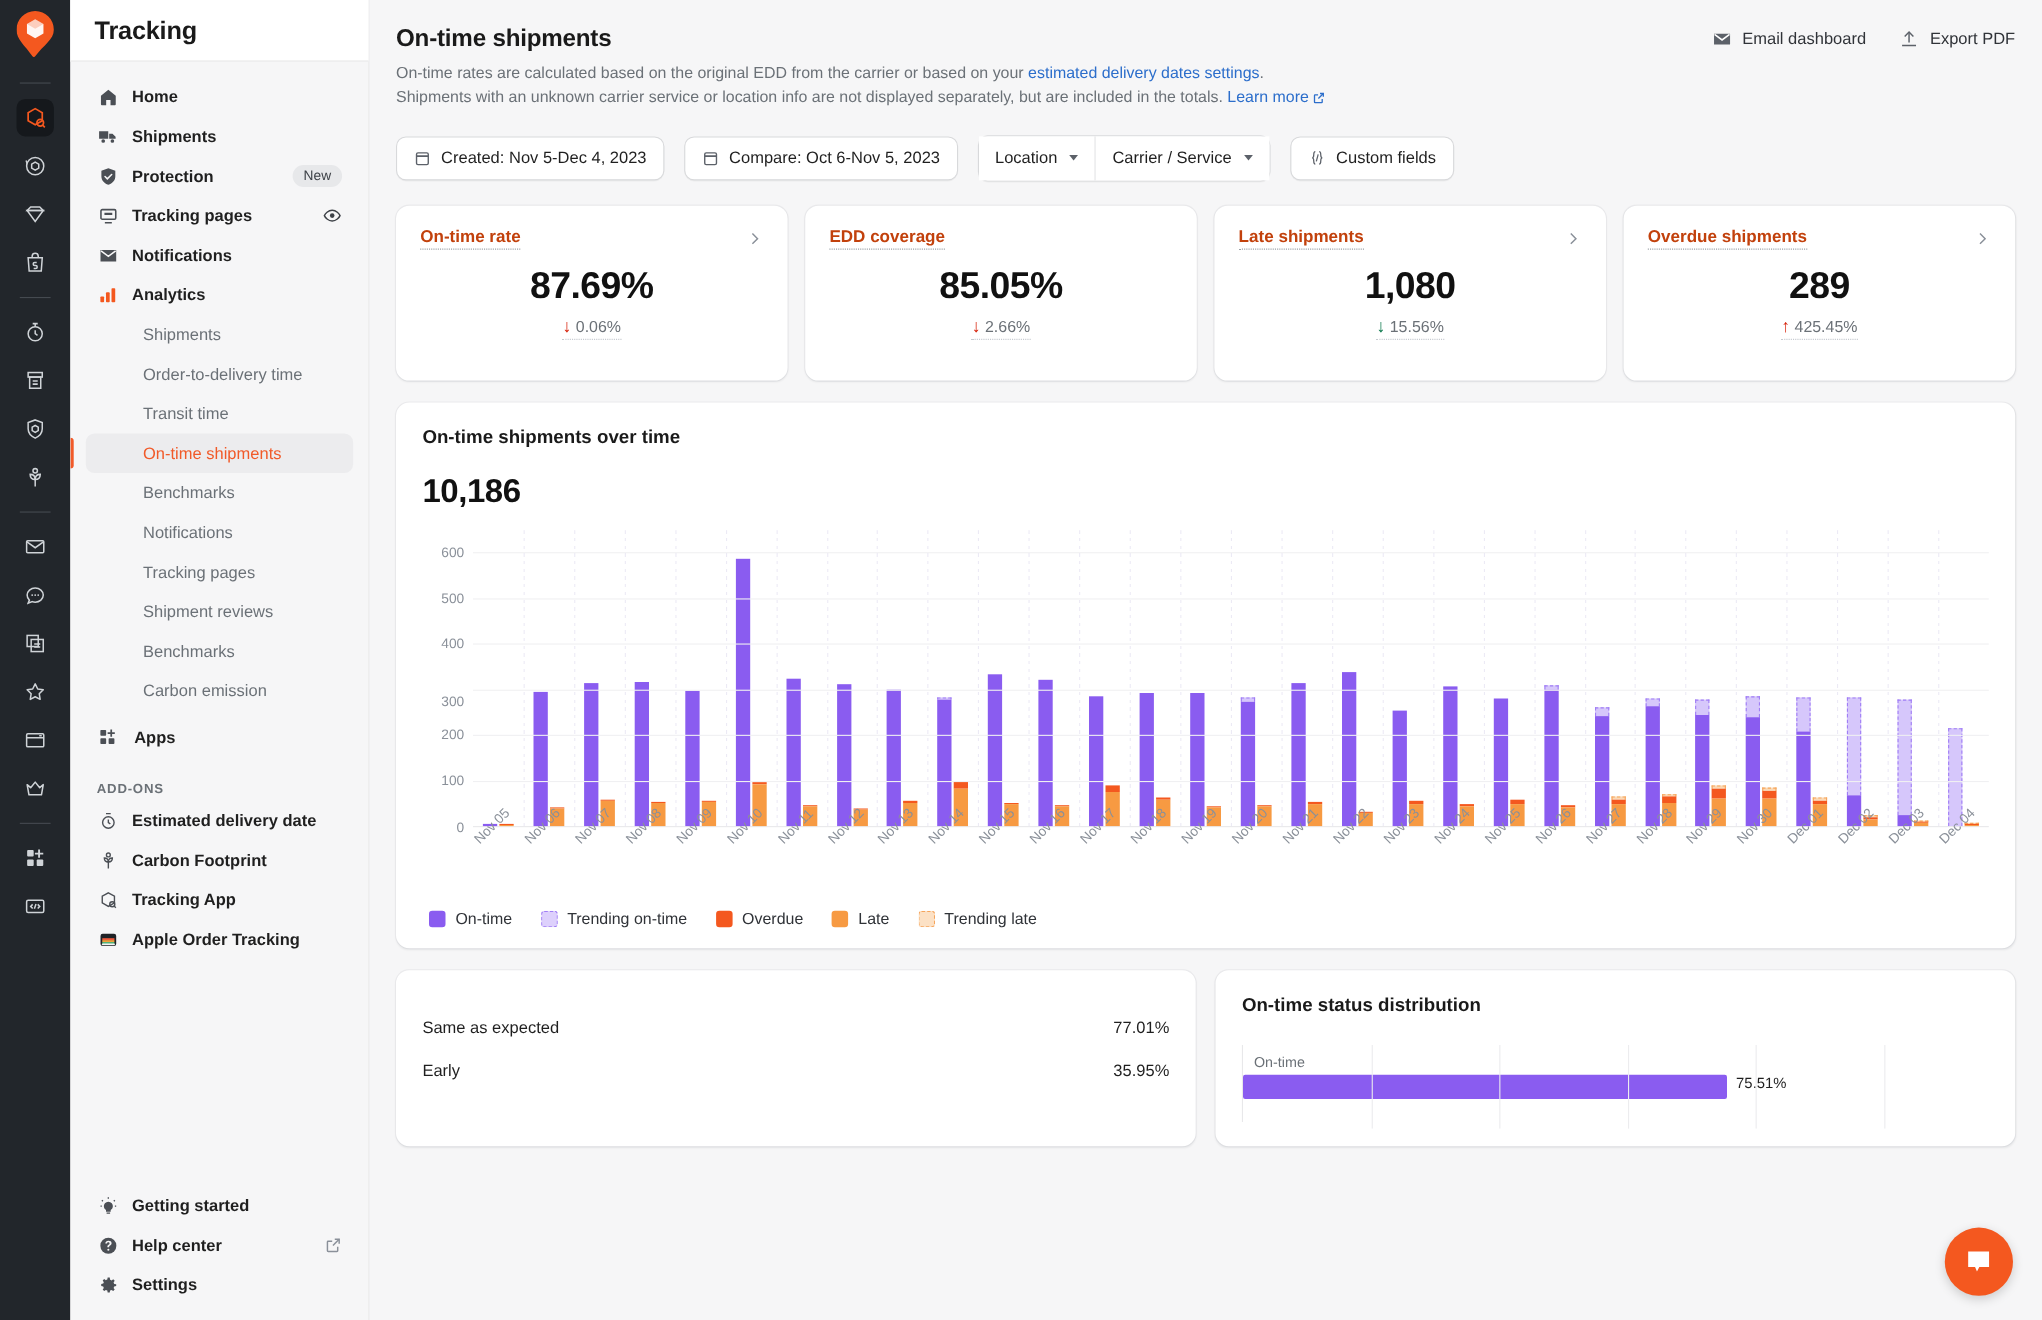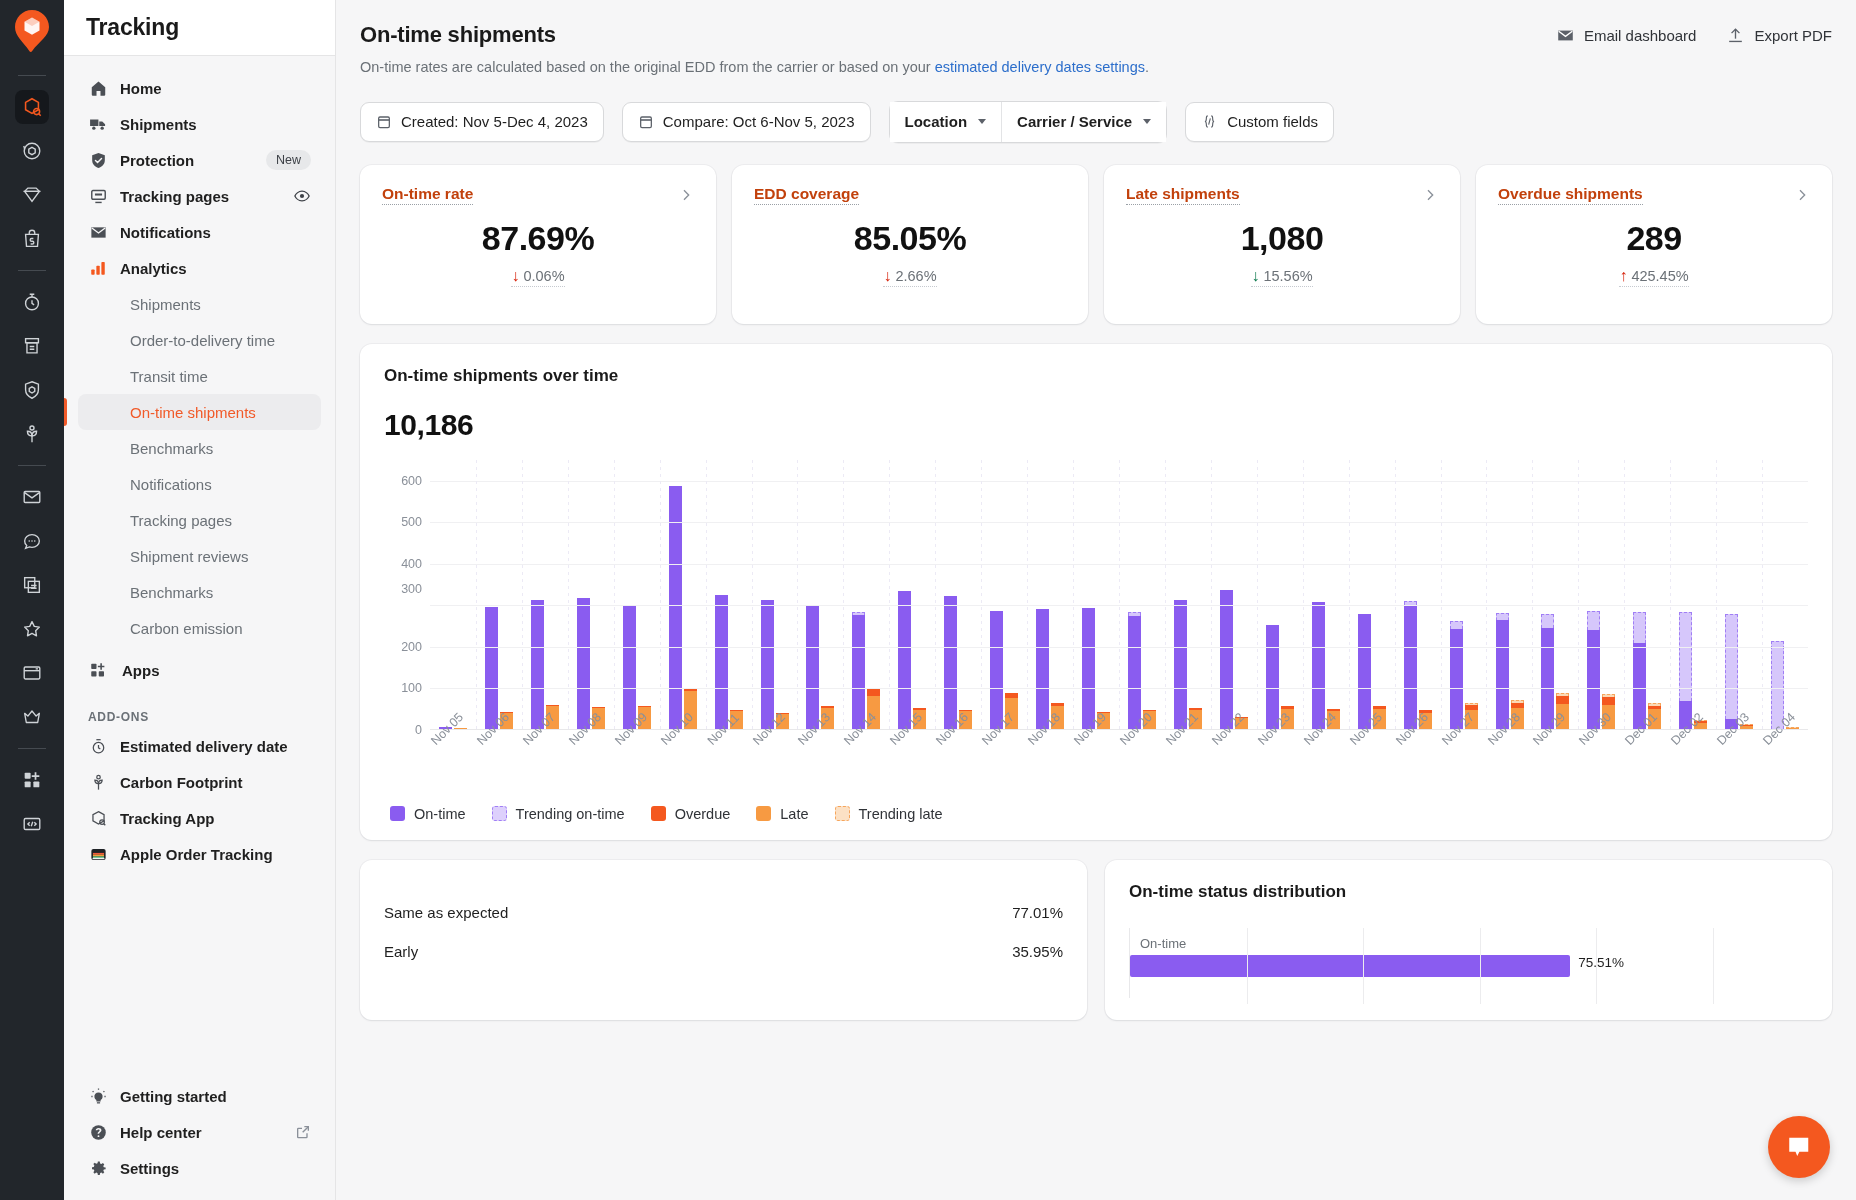--- a/index.html
+++ b/index.html
@@ -85,21 +85,21 @@
 
   
   .filters { display:flex; align-items:center; gap: 18px; margin-top: 22px; }
   .chip {
     background:#fff; border:1px solid #d8d9db; border-radius: 9px;
     height: 40px; display:flex; align-items:center; gap: 9px;
     padding: 0 15px; font-size: 15px; color:#1f1f1f;
     box-shadow: 0 1px 0 rgba(0,0,0,0.04);
   }
   .chip .ico { color:#5c6169; display:flex; }
-  .chipgroup { display:flex; background:#fff; border:1px solid #d8d9db; border-radius: 9px; box-shadow: 0 1px 0 rgba(0,0,0,0.04); font-weight: bold; }
+  .chipgroup { display:flex; background:#fff; border:1px solid #d8d9db; border-radius: 9px; box-shadow: 0 1px 0 rgba(0,0,0,0.04); }
   .chipgroup .chip { border:none; box-shadow:none; border-radius:0; }
   .chipgroup .chip + .chip { border-left: 1px solid #e3e4e6; }
   .caret { width:0;height:0;border-left:4.5px solid transparent;border-right:4.5px solid transparent;border-top:5px solid #5c6169; margin-left:2px;}
 
   
   .kpis { display:flex; gap: 16px; margin-top: 22px; }
   .kpi {
     flex: 1 1 0; background:#fff; border-radius: 12px; height: 159px;
     box-shadow: 0 1px 2px rgba(17,24,39,.08), 0 0 0 1px rgba(17,24,39,.04);
     padding: 20px 22px; display:flex; flex-direction:column;
@@ -538,20 +538,29 @@
   <div class="main">
     <div class="main-inner">
 
       <div class="page-head">
         <div>
           <div class="page-title">On-time shipments</div>
           <div class="page-desc">
             <div>
               <span>On-time rates are calculated based on the original EDD from the carrier or based on your </span><a href="#">estimated delivery dates settings</a><span>.</span>
             </div>
+            <div>
+              <span>Shipments with an unknown carrier service or location info are not displayed separately, but are included in the totals. </span><a href="#">Learn more</a><span class="ext-mini">
+                  <svg width="12" height="12" viewBox="0 0 24 24" fill="none" stroke="currentColor" stroke-width="2.4">
+                    <path d="M14 4h6v6"></path>
+                    <path d="M20 4l-9 9"></path>
+                    <path d="M18 14v5.5a1 1 0 01-1 1H5a1 1 0 01-1-1v-12a1 1 0 011-1h5.5"></path>
+                  </svg>
+                </span>
+            </div>
           </div>
         </div>
         <div class="head-actions">
           <div class="head-btn">
             <span class="ico">
               <svg width="19" height="19" viewBox="0 0 24 24" fill="currentColor">
                   <path d="M2.8 5.8h18.4v12.4H2.8z"></path>
                   <path d="M3.4 6.6L12 13l8.6-6.4" stroke="#fff" stroke-width="1.8" fill="none"></path>
                 </svg>
             </span>
@@ -674,21 +683,21 @@
 
       <div class="card">
         <div class="card-title">On-time shipments over time</div>
         <div class="big-number">10,186</div>
 
         <div class="plot-wrap">
           <div class="yaxis" id="yaxis">
               <div class="ytick" style="top: 270px;">0</div>
               <div class="ytick" style="top: 228.462px;">100</div>
               <div class="ytick" style="top: 186.923px;">200</div>
-              <div class="ytick" style="top: 129px;">300</div>
+              <div class="ytick" style="top: 156px;">300</div>
               <div class="ytick" style="top: 103.846px;">400</div>
               <div class="ytick" style="top: 62.3077px;">500</div>
               <div class="ytick" style="top: 20.7692px;">600</div>
             </div>
           <div class="plot" id="plot">
             <div class="bars" id="bars">
                 <div class="group">
                   <div class="bar">
                     <div class="seg ontime" style="height: 1.66154px;"></div>
                   </div>

